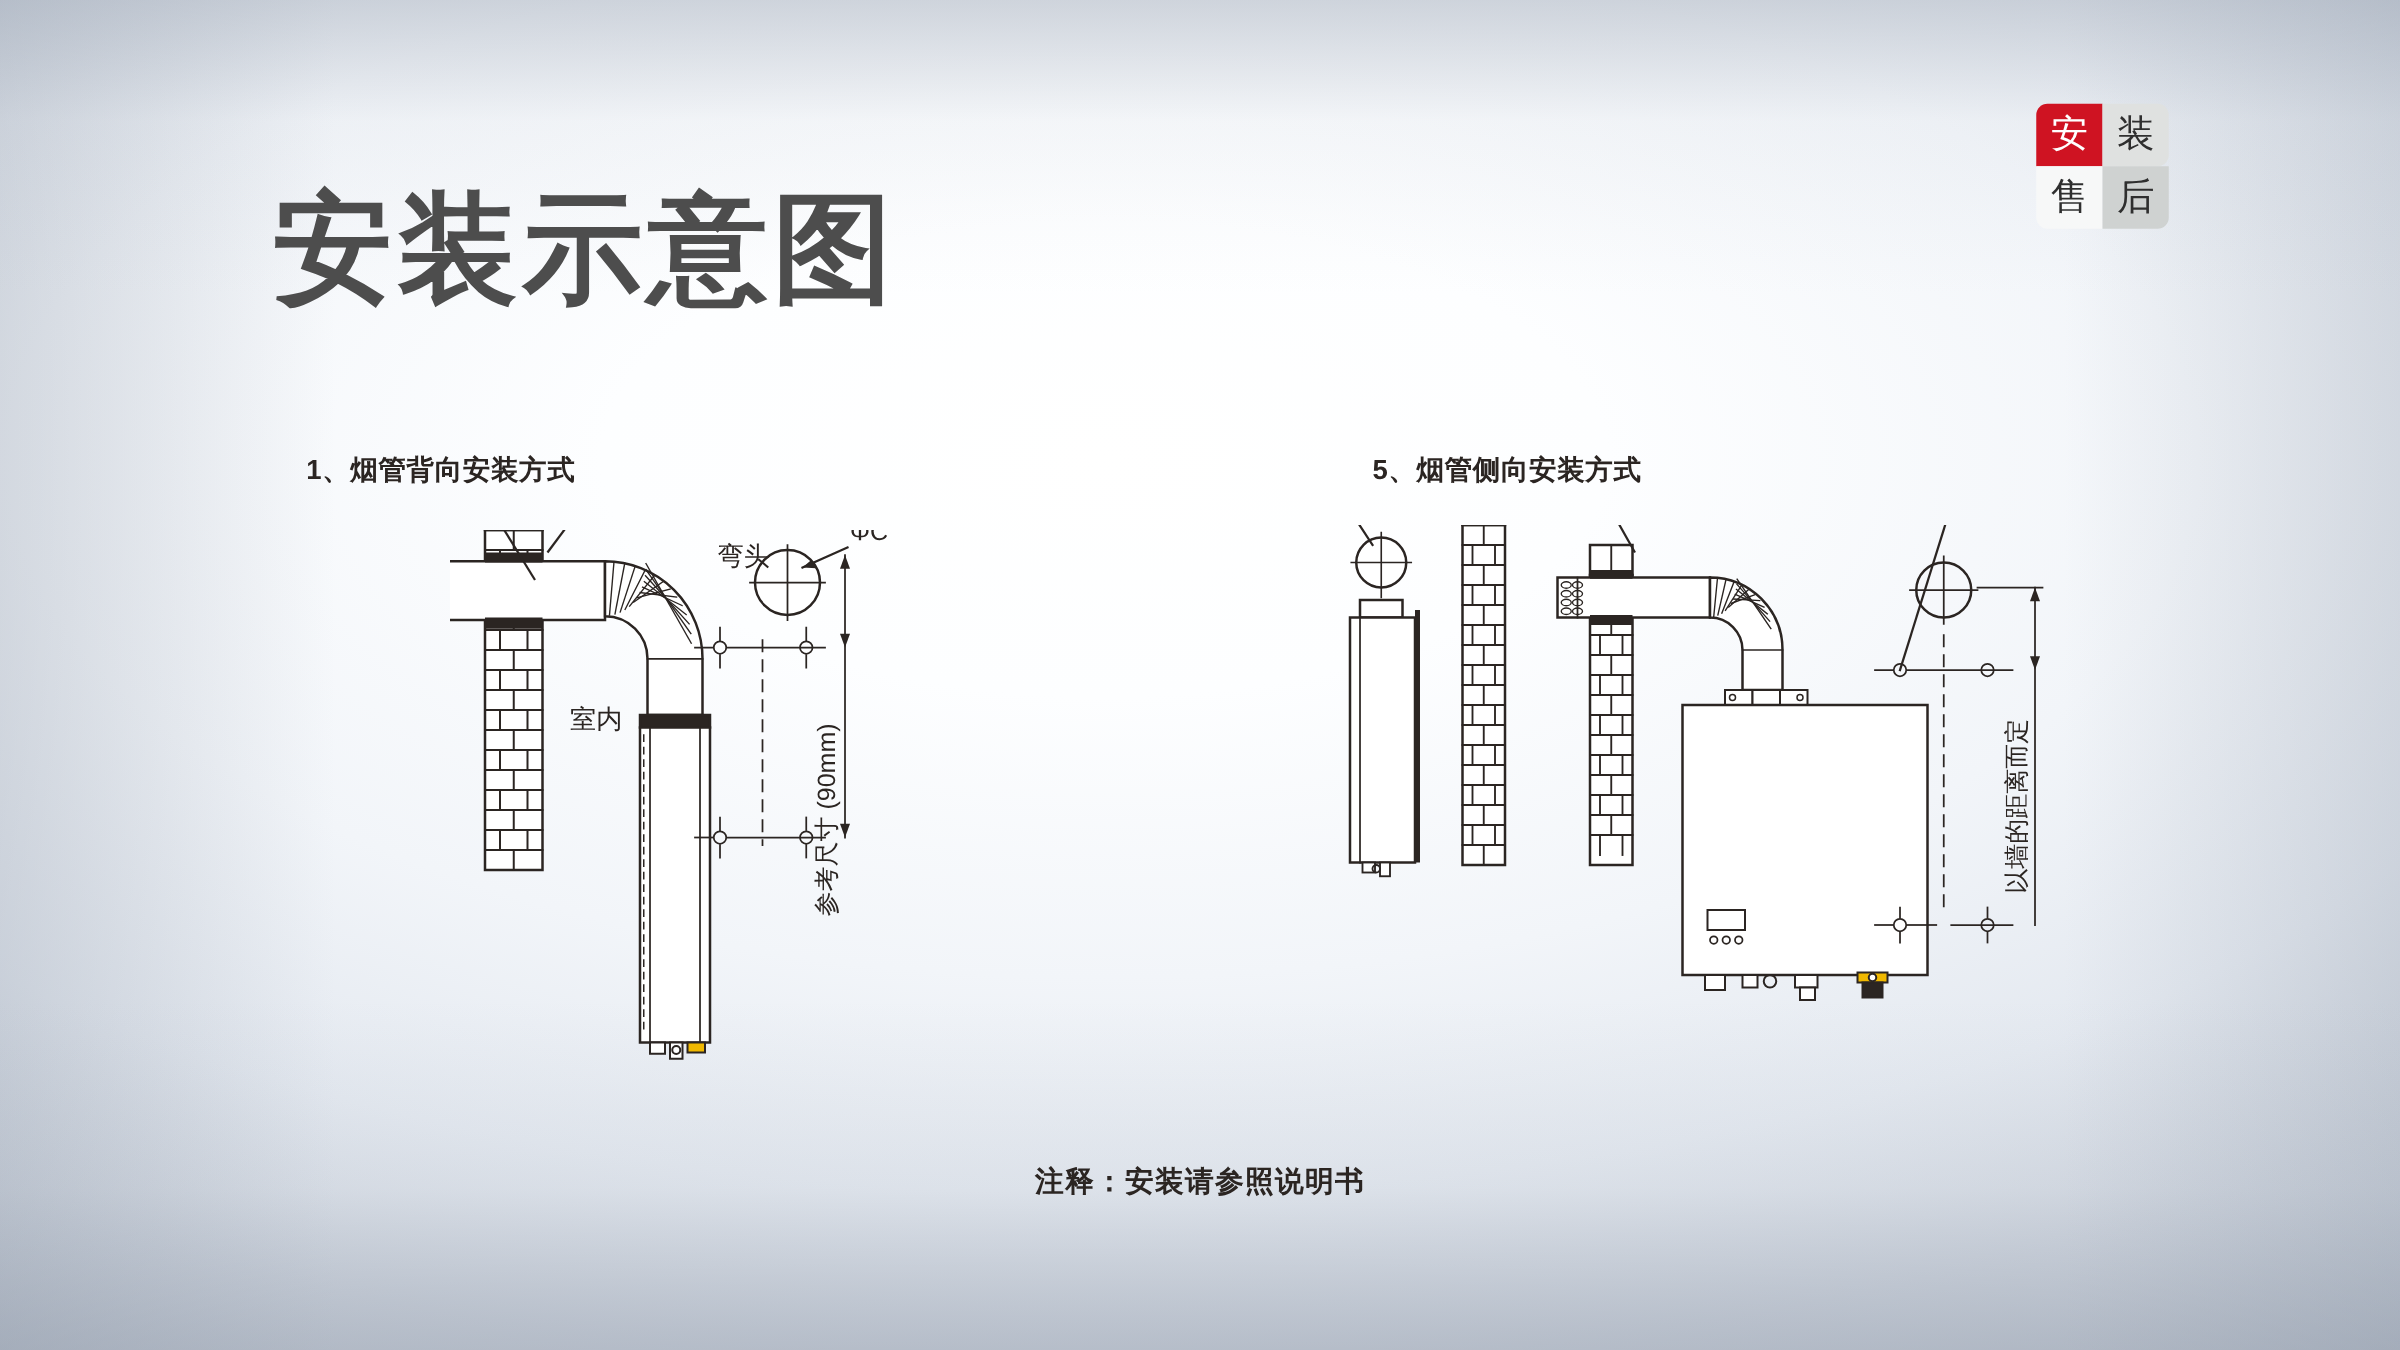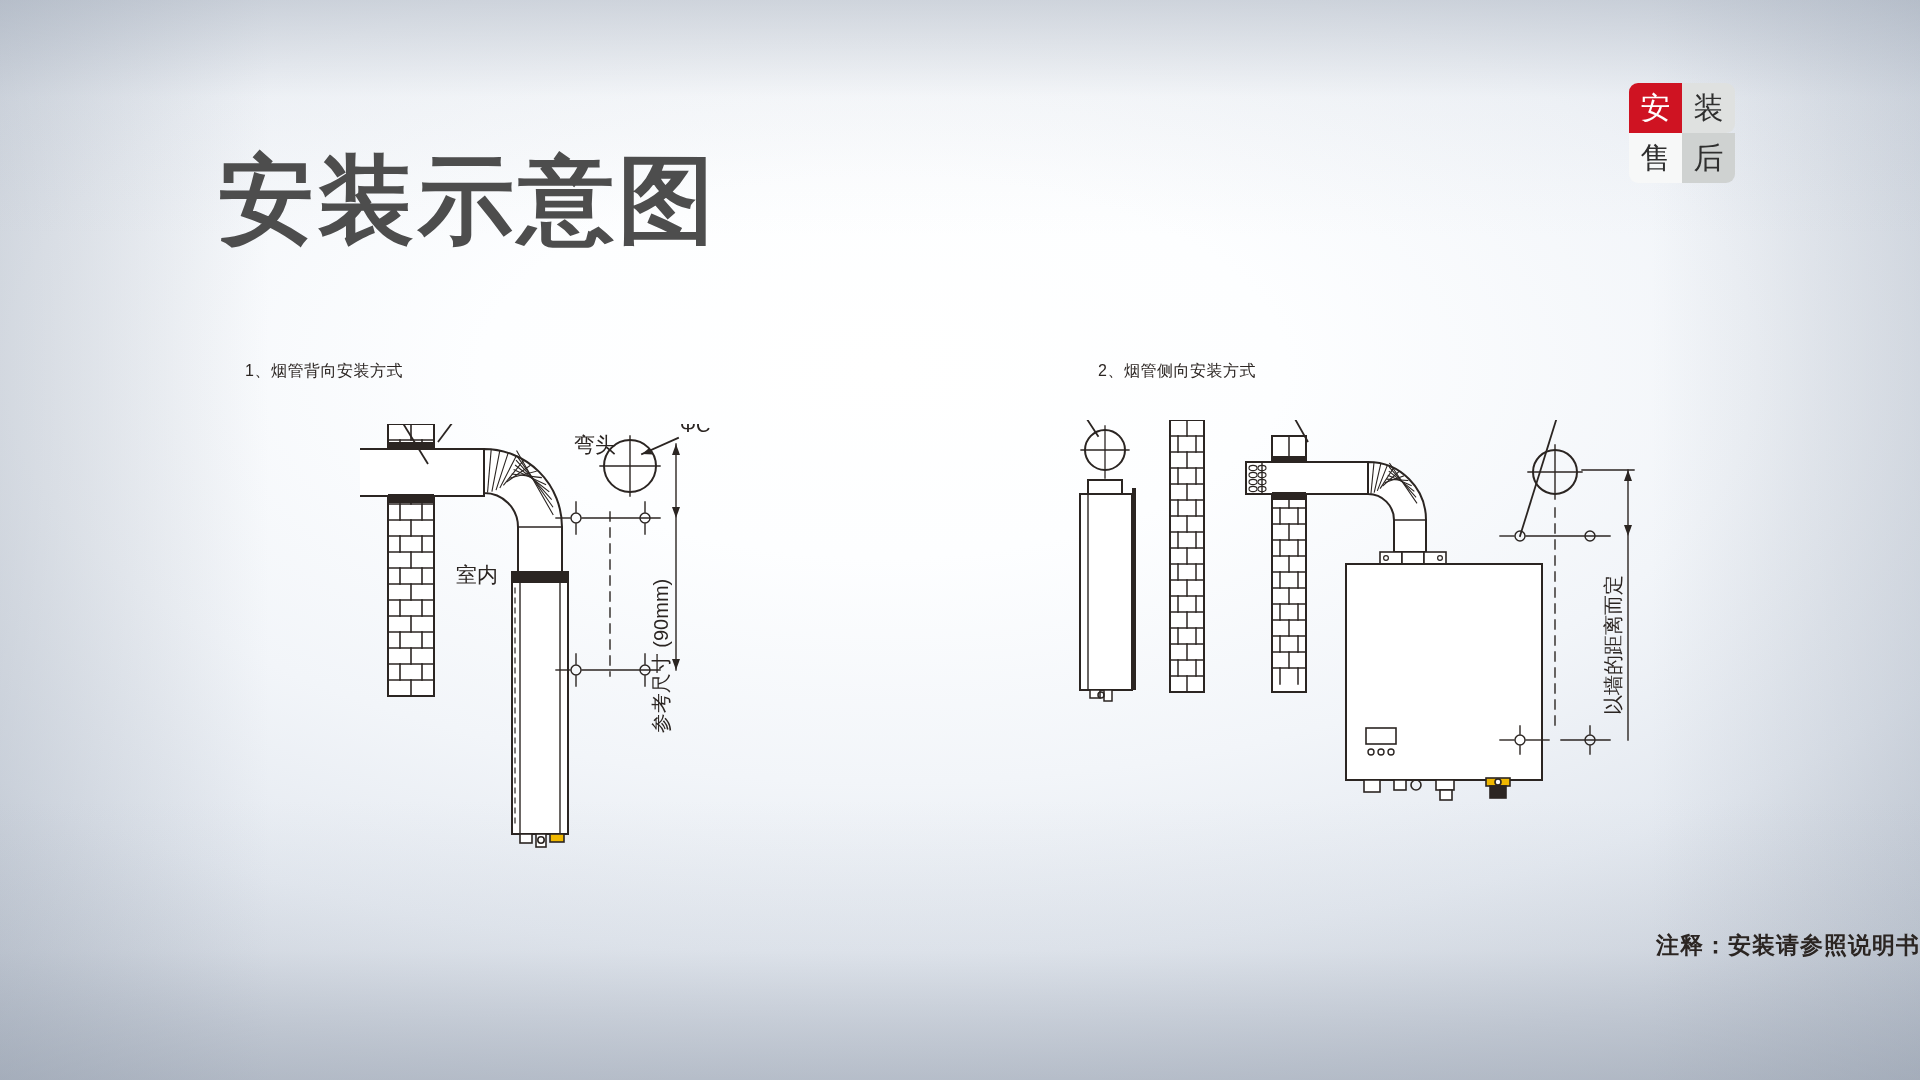--- a/index.html
+++ b/index.html
@@ -69,36 +69,36 @@
     font-weight: normal;
   }
   .tile-a { background: #cf1322; color: #ffffff; border-radius: 9px 0 0 0; }
   .tile-b { background: #dfe1e0; color: #2f2f2f; border-radius: 0 9px 9px 0; }
   .tile-c { background: #f7f8f8; color: #2f2f2f; border-radius: 0 0 0 9px; }
   .tile-d { background: #cfd2d1; color: #2f2f2f; border-radius: 0 0 9px 0; }
 
   
   .section-heading {
     position: absolute;
-    font-size: 16px;
-    font-weight: normal;
+    font-size: 22px;
+    font-weight: bold;
     color: #2b2522;
     white-space: nowrap;
     letter-spacing: 0.5px;
   }
   #heading-1 { left: 245px; top: 361px; }
   #heading-2 { left: 1098px; top: 361px; }
 
   
   #footnote {
     position: absolute;
     left: 0;
     top: 930px;
     width: 1920px;
-    text-align: right;
+    text-align: center;
     font-size: 23px;
     font-weight: bold;
     color: #2b2522;
     letter-spacing: 1px;
   }
 
   
   .diagram {
     position: absolute;
   }
@@ -124,21 +124,21 @@
   <div id="page-title">安装示意图</div>
 
   <div id="brand-logo">
     <div class="logo-tile tile-a">安</div>
     <div class="logo-tile tile-b">装</div>
     <div class="logo-tile tile-c">售</div>
     <div class="logo-tile tile-d">后</div>
   </div>
 
   <div class="section-heading" id="heading-1">1、烟管背向安装方式</div>
-  <div class="section-heading" id="heading-2">2、烟管侧向安装方式</div>
+  <div class="section-heading" id="heading-2">5、烟管侧向安装方式</div>
 
   <div class="diagram" id="diagram-left">
     <svg width="560" height="470" viewBox="0 0 560 470">
       <g fill="none" stroke="#2b2522" stroke-width="2" stroke-linecap="square">
 
         <g>
           <rect x="28" y="0" width="46" height="272" fill="#ffffff" stroke="#2b2522" stroke-width="2"></rect>
           <rect x="28" y="-30" width="46" height="30" fill="#ffffff" stroke="#2b2522" stroke-width="2"></rect>
 
           <g stroke-width="1.6">

